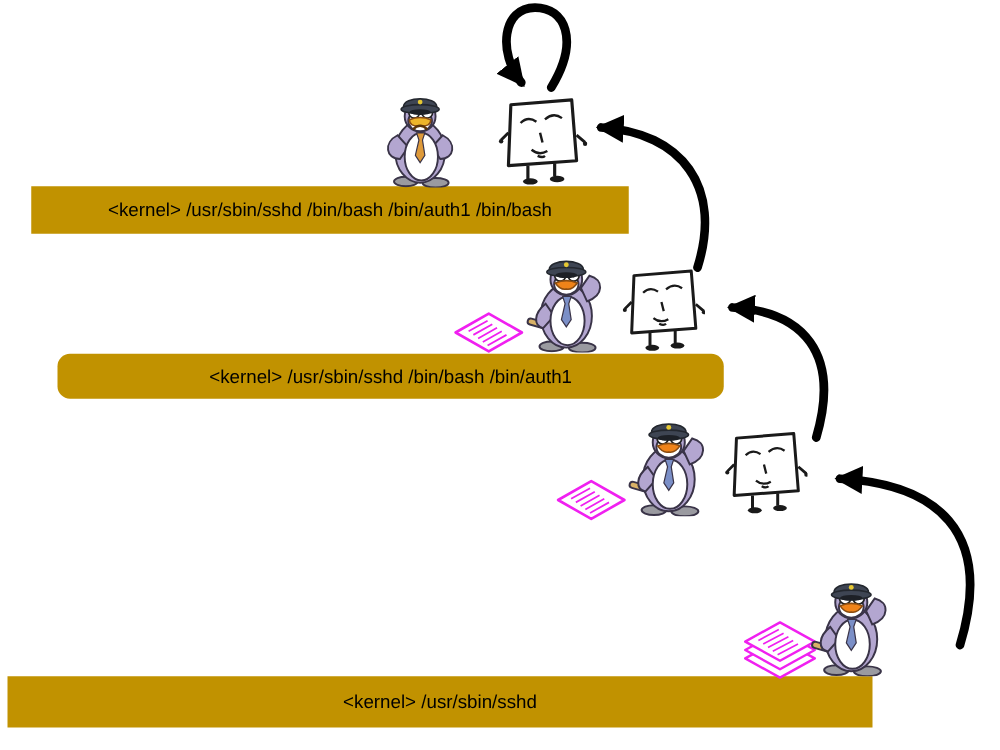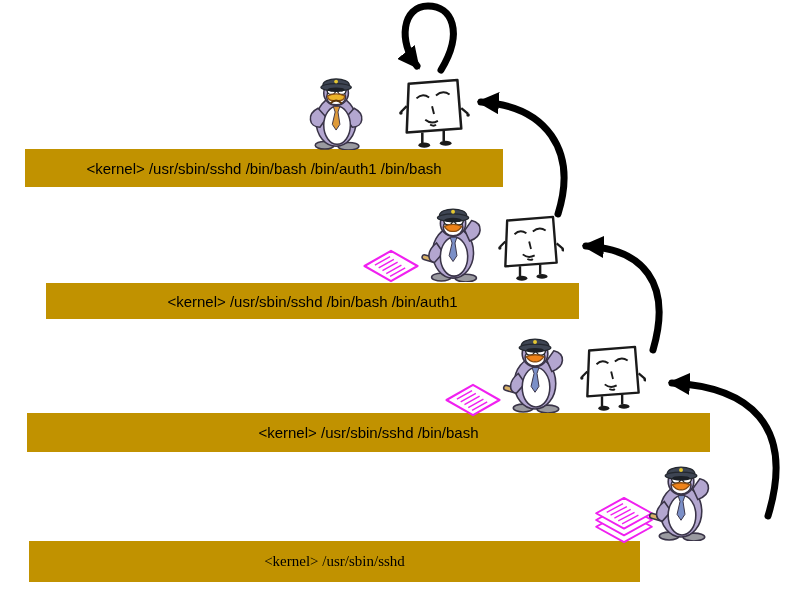--- a/index.html
+++ b/index.html
@@ -9,23 +9,23 @@
        justify-content:center;}
   .bar-label{font-size:15px;color:var(--text,#000);white-space:nowrap;}
   .sprite{position:absolute;}
   .arrow-layer{position:absolute;left:0;top:0;pointer-events:none;}
   .spawn-arrow{stroke:var(--arrow,#000);stroke-width:7;fill:none;stroke-linecap:round;}
   .tie-blue{fill:var(--tie_blue,#7b8fc7);}
   .tie-orange{fill:var(--tie_orange,#de9a3a);}
   .doc-stroke{stroke:var(--document,#F020F0);}
   
   #bar1{left:25px;top:149px;width:478px;height:38px;}
-  #bar2{left:46px;top:283px;width:533px;height:36px;}
+  #bar2{left:46px;top:283px;width:533px;height:36px;border-radius:10px;}
   #bar3{left:27px;top:413px;width:683px;height:39px;}
-  #bar4{left:29px;top:541px;width:611px;height:41px;font-family:Liberation Serif, serif;}
+  #bar4{left:6px;top:541px;width:692px;height:41px;}
 </style>
 </head>
 <body>
 
 <div class="canvas">
 
   <svg class="arrow-layer" width="800" height="600" viewBox="0 0 800 600">
     <defs>
       <marker id="ah" viewBox="0 0 10 10" refX="8" refY="5" markerWidth="3.2" markerHeight="3.2" orient="auto">
         <path d="M0,0 L10,5 L0,10 Z" fill="var(--arrow,#000)"></path>
@@ -35,23 +35,20 @@
     <path class="spawn-arrow" marker-end="url(#ah)" d="M 558,214 C 578,150 546,106 481,102"></path>
     <path class="spawn-arrow" marker-end="url(#ah)" d="M 653,350 C 673,282 642,249 586,246"></path>
     <path class="spawn-arrow" marker-end="url(#ah)" d="M 768,516 C 796,424 748,387 672,383"></path>
   </svg>
 
   <div class="bar" id="bar1">
     <span class="bar-label">&lt;kernel&gt; /usr/sbin/sshd /bin/bash /bin/auth1 /bin/bash</span>
   </div>
   <div class="bar" id="bar2">
     <span class="bar-label">&lt;kernel&gt; /usr/sbin/sshd /bin/bash /bin/auth1</span>
-  </div>
-  <div class="bar" id="bar3">
-    <span class="bar-label">&lt;kernel&gt; /usr/sbin/sshd /bin/bash</span>
   </div>
   <div class="bar" id="bar4">
     <span class="bar-label">&lt;kernel&gt; /usr/sbin/sshd</span>
   </div>
 
   <svg class="sprite" style="left:296px;top:74px" width="84" height="76" viewBox="0 0 70 80">
     <g stroke="#3a3448" stroke-width="1.6">
       <ellipse cx="21" cy="75" rx="10" ry="4" fill="#9a9aa0"></ellipse>
       <ellipse cx="46" cy="76" rx="11" ry="4" fill="#9a9aa0"></ellipse>
       <ellipse cx="33" cy="50" rx="21" ry="26" fill="#b3a6d0"></ellipse>

